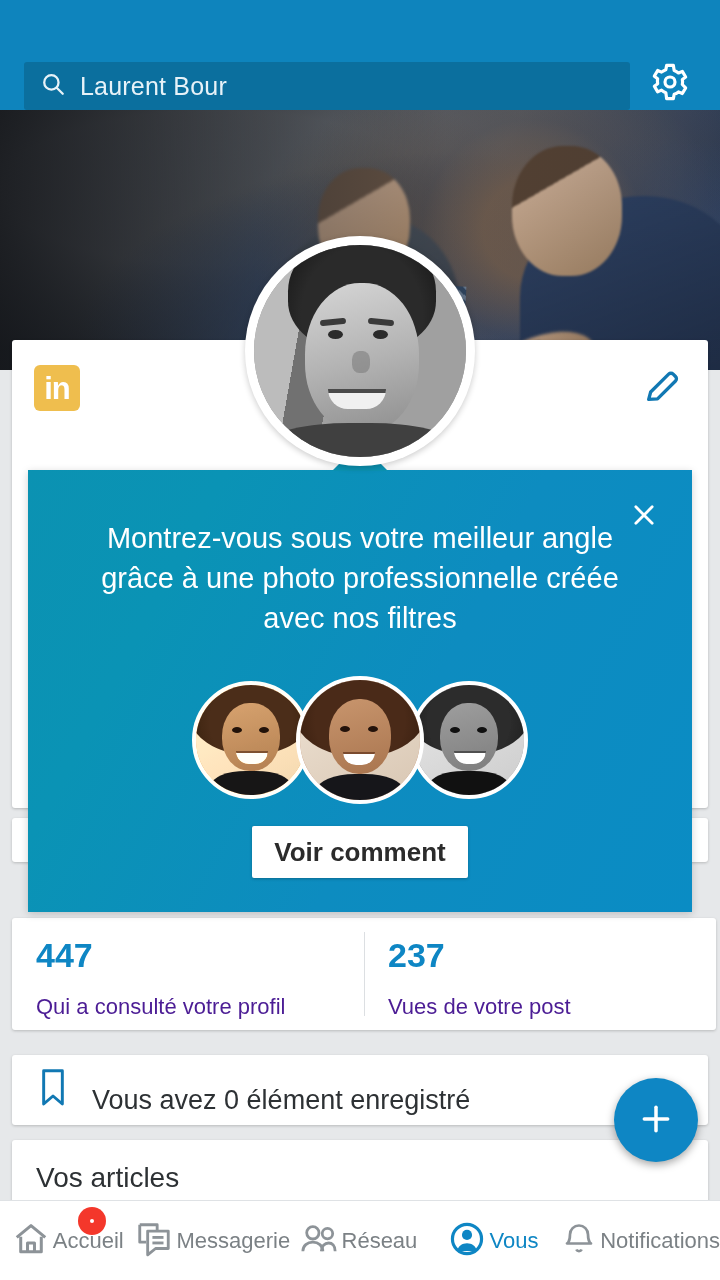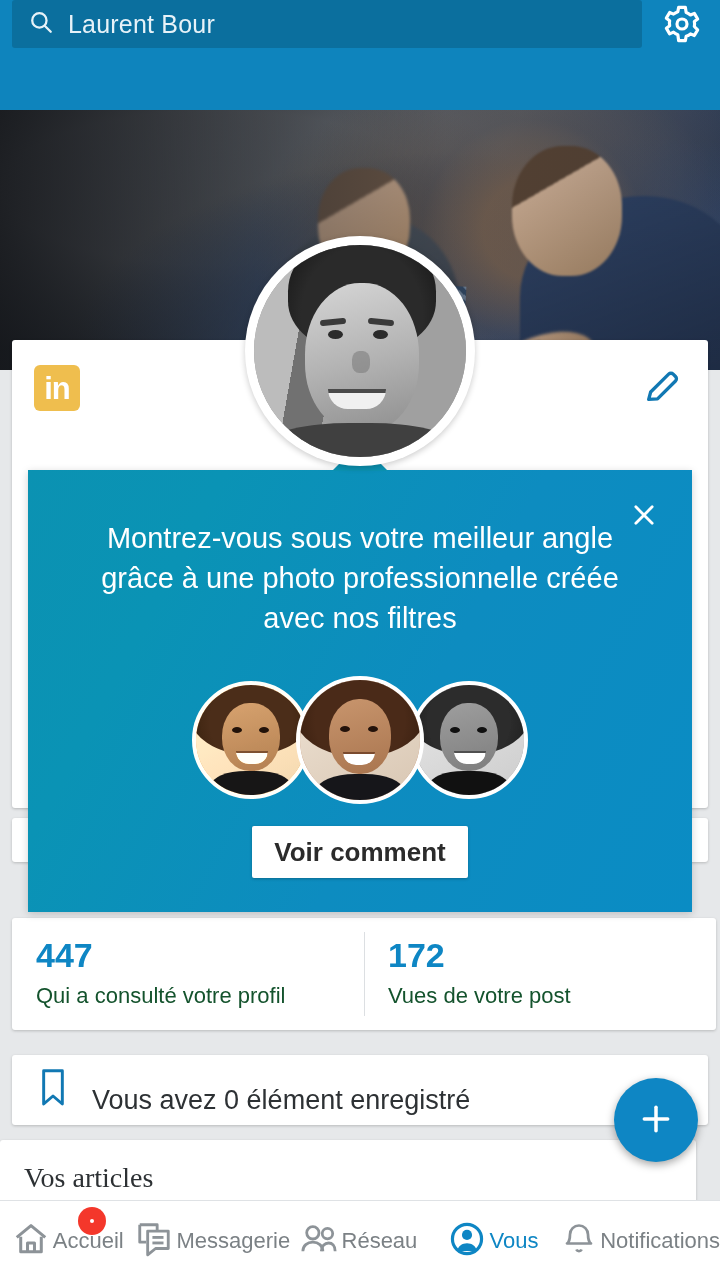--- a/index.html
+++ b/index.html
@@ -6,21 +6,21 @@
   html, body {
     width:720px; height:1280px;
     font-family:"Liberation Sans", sans-serif;
     background:#e6e8ea; overflow:hidden;
   }
   #app { position:relative; width:720px; height:1280px; overflow:hidden; background:#e6e8ea; }
 
   
   .topbar {
     position:absolute; top:0; left:0; width:720px; height:110px;
-    background:#0e84bd; display:flex; align-items:flex-start; padding:0 12px; gap:14px;
+    background:#0e84bd; display:flex; align-items:flex-end; padding:0 24px; gap:14px;
   }
   .searchfield {
     flex:1; height:48px; background:#0b6f9e; border-radius:3px;
     display:flex; align-items:center; padding:0 16px; gap:14px;
   }
   .search-val { color:#e7f2f8; font-size:25px; letter-spacing:.2px; }
   .gear-btn { width:52px; height:52px; display:flex; align-items:center; justify-content:center; }
 
   
   .cover {
@@ -155,36 +155,35 @@
   }
 
   
   .stats {
     position:absolute; left:12px; top:918px; width:704px; height:112px;
     background:#fff; border-radius:3px; box-shadow:0 1px 3px rgba(0,0,0,.2); display:flex;
   }
   .stat { flex:1; padding:18px 0 0 24px; position:relative; }
   .stat + .stat::before { content:""; position:absolute; left:0; top:14px; bottom:14px; width:1px; background:#dcdfe2; }
   .stat-num { color:#0e86c4; font-size:34px; font-weight:bold; line-height:1.12; }
-  .stat-lbl { color:#14532d; font-size:22px; margin-top:9px; }
+  .stat-lbl { color:#4c1d95; font-size:22px; margin-top:20px; }
 
   
   .saved {
     position:absolute; left:12px; top:1055px; width:696px; height:70px;
     background:#fff; border-radius:3px; box-shadow:0 1px 3px rgba(0,0,0,.2);
     display:flex; align-items:center; padding:0 24px; gap:22px;
   }
   .saved-text { color:#2d3134; font-size:27px;margin-top:21px; }
 
   
   .articles {
-    position:absolute; left:0; top:1140px; width:696px; height:80px;
+    position:absolute; left:12px; top:1140px; width:696px; height:80px;
     background:#fff; border-radius:3px; box-shadow:0 1px 3px rgba(0,0,0,.2);
     padding:22px 0 0 24px;
-    font-family:Liberation Serif, serif;
   }
   .articles-title { color:#2d3134; font-size:28px; }
 
   
   .fab {
     position:absolute; right:22px; top:1078px; width:84px; height:84px; border-radius:50%;
     background:#0e86c4; box-shadow:0 3px 9px rgba(0,0,0,.35); z-index:9;
     display:flex; align-items:center; justify-content:center; border:none;
   }
 
@@ -316,21 +315,21 @@
 
     <button class="promo-btn">Voir comment</button>
   </div>
 
   <div class="stats">
     <div class="stat">
       <div class="stat-num">447</div>
       <div class="stat-lbl">Qui a consulté votre profil</div>
     </div>
     <div class="stat">
-      <div class="stat-num">172</div>
+      <div class="stat-num">237</div>
       <div class="stat-lbl">Vues de votre post</div>
     </div>
   </div>
 
   <div class="saved">
     <span>
       <svg width="34" height="40" viewBox="0 0 24 30" fill="none" stroke="#1178b3" stroke-width="2.2" stroke-linejoin="round">
         <path d="M5 2h14v25l-7-6-7 6z"></path>
       </svg>
     </span>

